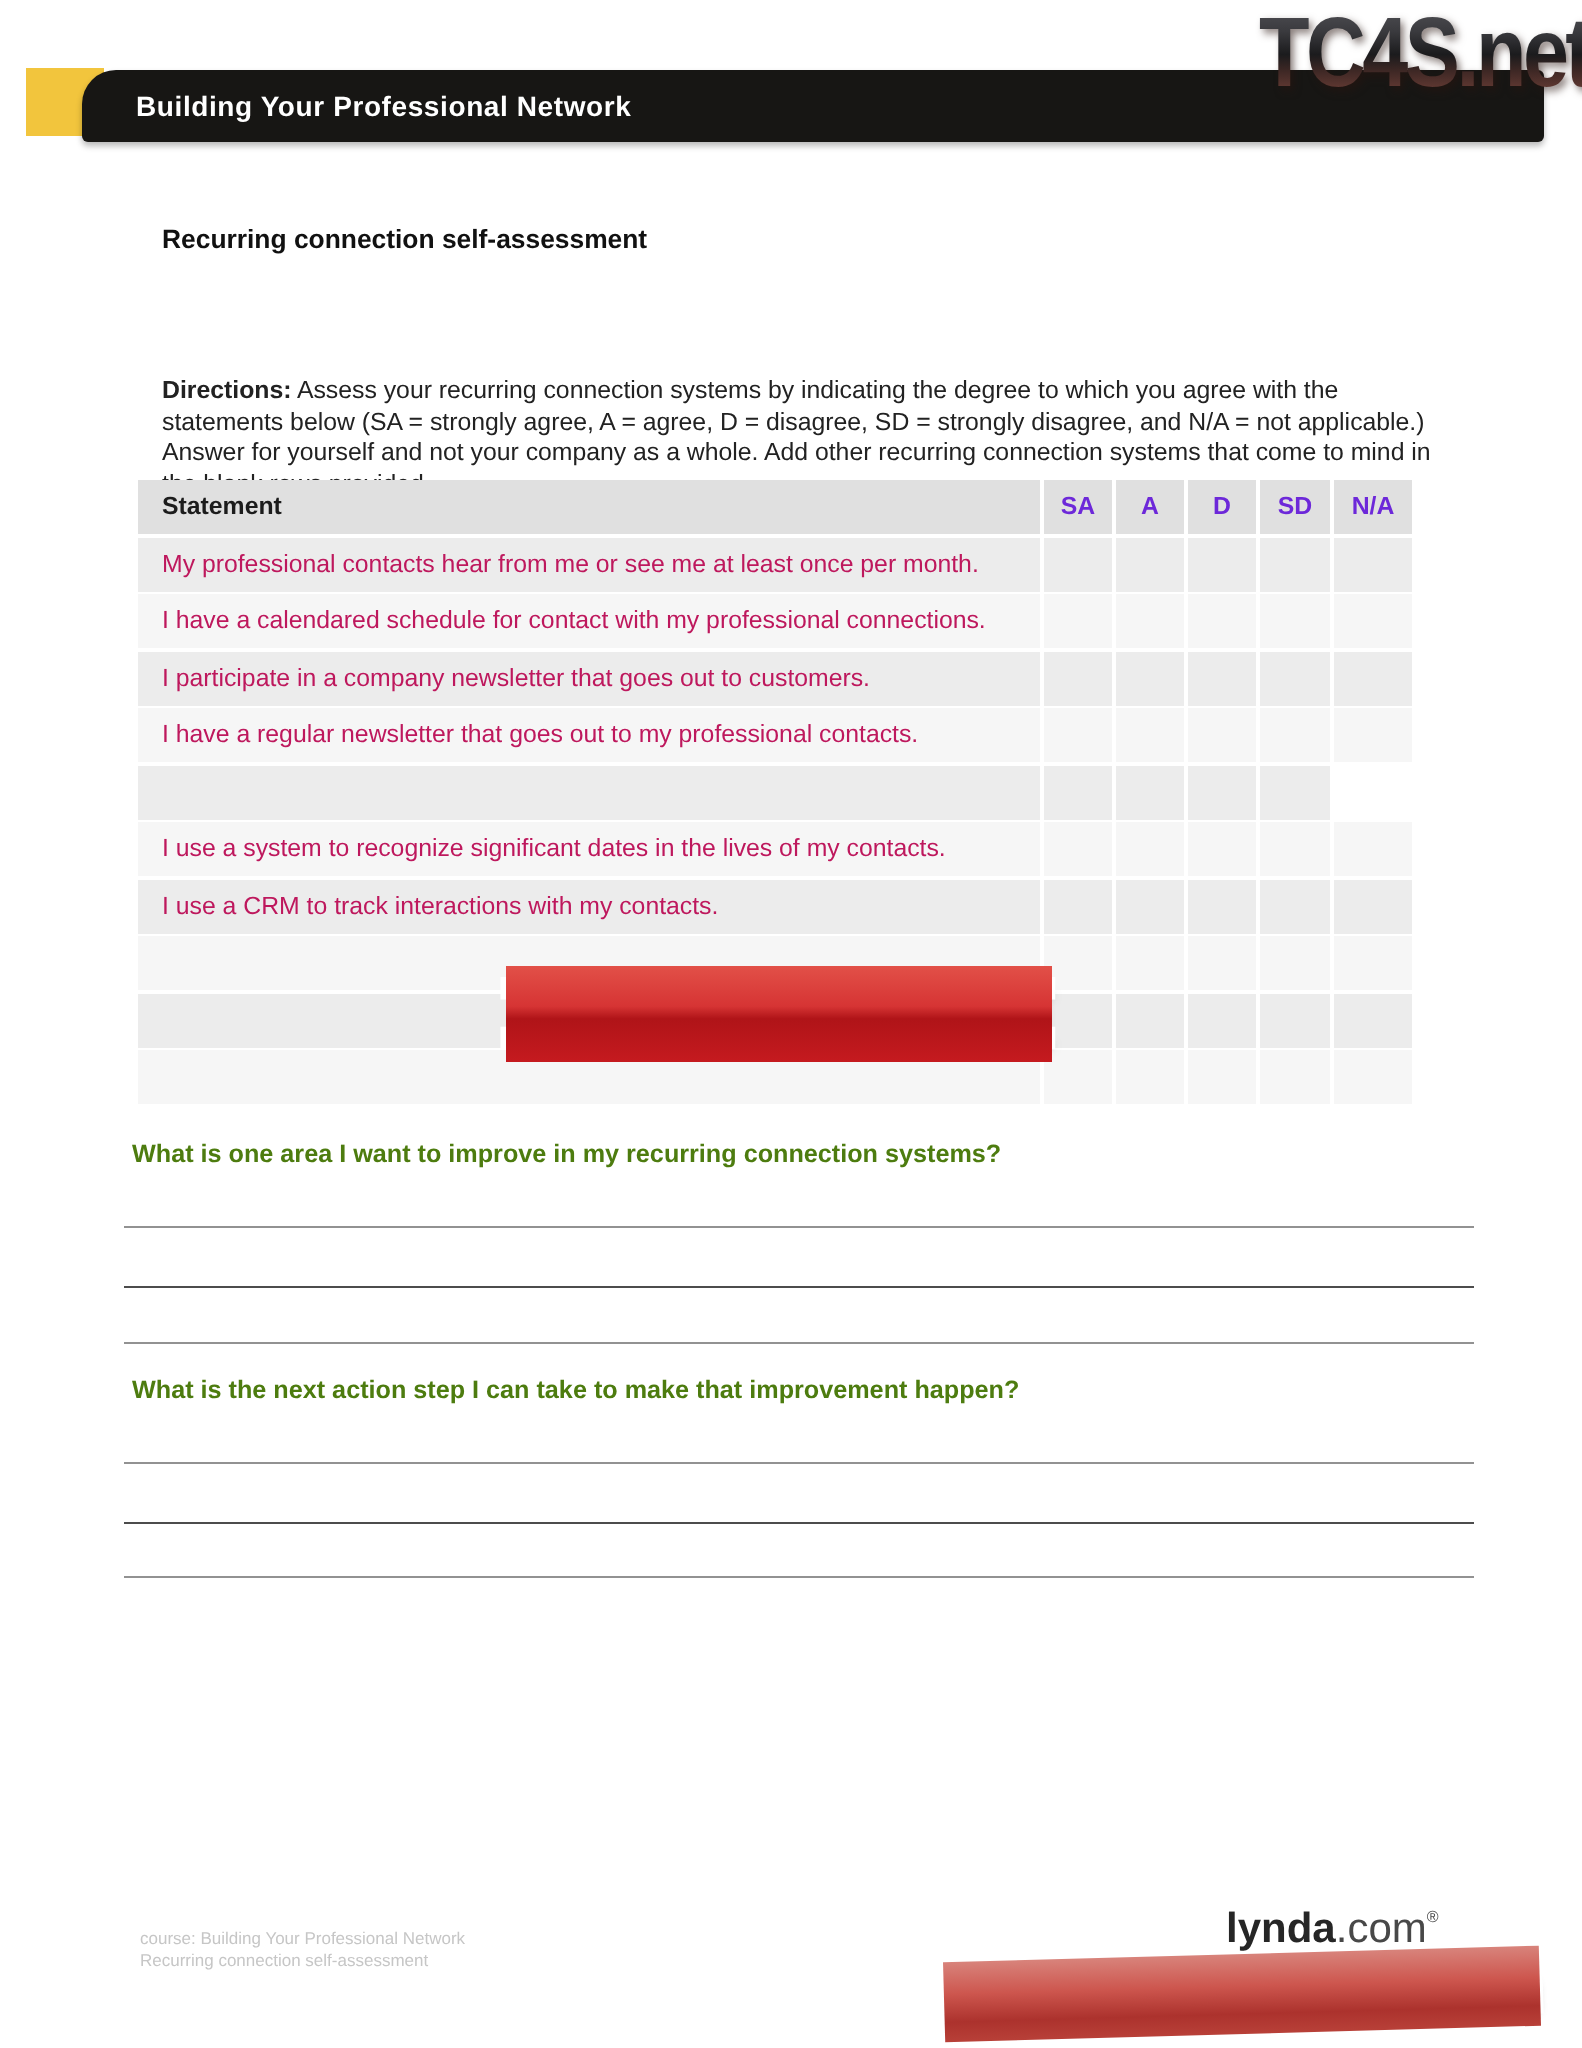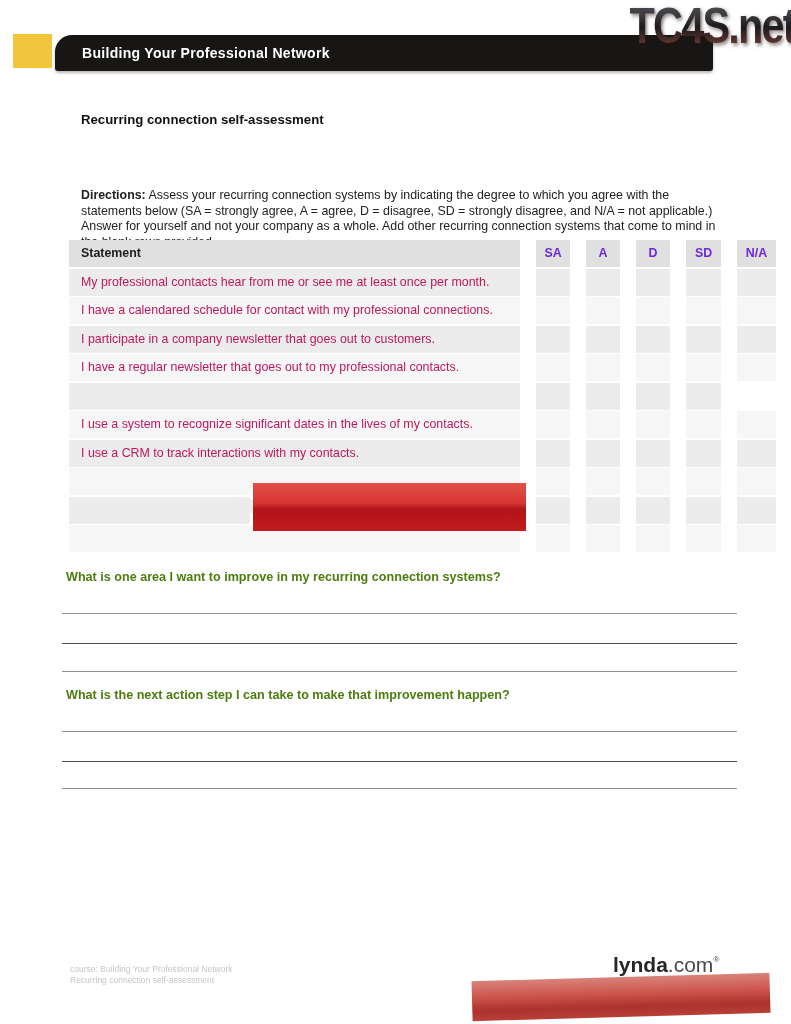--- a/index.html
+++ b/index.html
@@ -9,21 +9,21 @@
     position:relative; width:791px; height:1024px; background:#ffffff;
     overflow:hidden; margin:0 auto;
   }
 
   
   .yellow-square {
     position:absolute; left:13px; top:34px; width:39px; height:34px;
     background:#f2c53d;
   }
   .topbar {
-    position:absolute; left:55px; top:35px; width:658px; height:36px;
+    position:absolute; left:41px; top:35px; width:731px; height:36px;
     background:#171614; border-radius:17px 3px 3px 3px;
     box-shadow:0 2px 3px rgba(0,0,0,0.28);
   }
   .topbar-title {
     display:block; line-height:36px; padding-left:27px;
     color:#ffffff; font-size:14px; font-weight:bold; letter-spacing:0.3px;
   }
 
   
   .wm-tc4s {
@@ -74,21 +74,21 @@
     position:absolute; left:81px; top:147px; width:645px;
     font-size:12.4px; line-height:15.7px; color:#222222;margin-top:41px;
   }
   .directions b { font-weight:bold; }
 
   
   .assess-table { position:absolute; left:69px; top:240px; width:637px; }
   .trow {
     display:grid;
     grid-template-columns:451px 34px 34px 34px 35px 39px;
-    column-gap:16px; height:27px; margin-bottom:1.5px;
+    column-gap:2px; height:27px; margin-bottom:1.5px;
   }
   .cell { height:27px; }
   .cell.stmt {
     padding-left:12px; font-size:12.4px; color:#be185d;
     line-height:27px; white-space:nowrap; overflow:hidden;
   }
   .thead .cell { background:#e0e0e0; }
   .thead .stmt { font-weight:bold; color:#1c1c1c; }
   .thead .ans {
     font-weight:bold; color:#6d28d9; font-size:12.4px;

